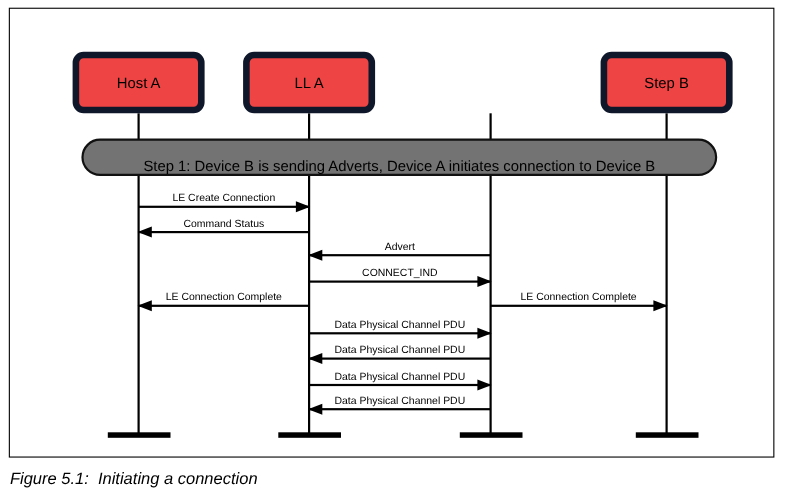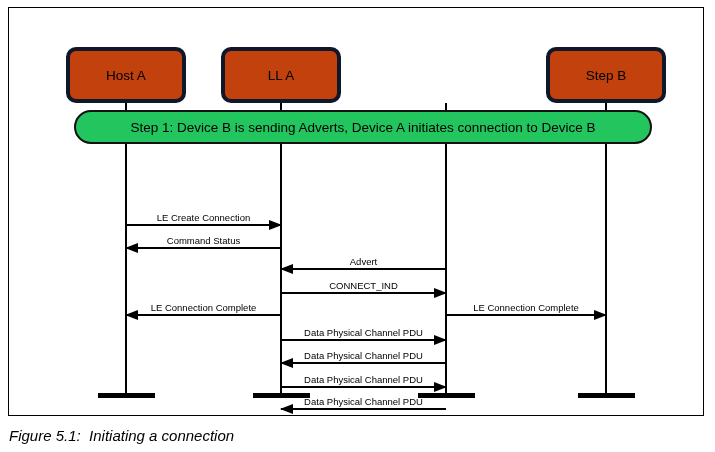--- a/index.html
+++ b/index.html
@@ -6,40 +6,40 @@
   .page{
     position:relative;width:715px;height:452px;background:#fff;overflow:hidden;
     font-family:"Liberation Sans",sans-serif;color:#000;
   }
   .frame{
     position:absolute;left:8px;top:7px;width:696px;height:409px;
     border:1.5px solid #000;background:#fff;box-sizing:border-box;
   }
   .node{
     position:absolute;top:39px;height:56px;width:120px;
-    border:4px solid #0f172a;border-radius:10px;background:#c2410c;
+    border:6px solid #0f172a;border-radius:10px;background:#ef4444;
     display:flex;align-items:center;justify-content:center;
     font-size:13.5px;box-sizing:border-box;z-index:3;
   }
   .node-0{left:57px}.node-1{left:212px}.node-2{left:377px}.node-3{left:537px}
   .lifeline{
     position:absolute;top:95px;height:293px;width:2px;background:#000;z-index:1;
   }
   .lf-0{left:116px}.lf-1{left:271px}.lf-2{left:436px}.lf-3{left:596px}
   .terminator{
     position:absolute;top:385px;height:5px;width:57px;background:#000;z-index:2;
   }
   .tm-0{left:89px}.tm-1{left:244px}.tm-2{left:409px}.tm-3{left:569px}
   .banner{
-    position:absolute;left:65px;top:102px;width:578px;height:34px;
-    background:#22c55e;border:2px solid #111;border-radius:17px;
-    display:flex;align-items:center;justify-content:center;
+    position:absolute;left:65px;top:118px;width:578px;height:34px;
+    background:#737373;border:2px solid #111;border-radius:17px;
+    display:flex;align-items:flex-end;justify-content:center;
     font-size:13.5px;box-sizing:border-box;z-index:4;
   }
-  .msg{position:absolute;height:20px;z-index:5;margin-top:37px;}
+  .msg{position:absolute;height:20px;z-index:5;}
   .msg-label{
     position:absolute;bottom:4px;left:0;width:100%;text-align:center;
     font-size:9.5px;line-height:1;white-space:nowrap;
   }
   .msg-line{position:absolute;bottom:0;left:0;right:0;height:2px;background:#000;}
   .dir-right .msg-line::after{
     content:"";position:absolute;right:-1px;top:-4px;width:0;height:0;
     border-top:5px solid transparent;border-bottom:5px solid transparent;
     border-left:13px solid #000;
   }

